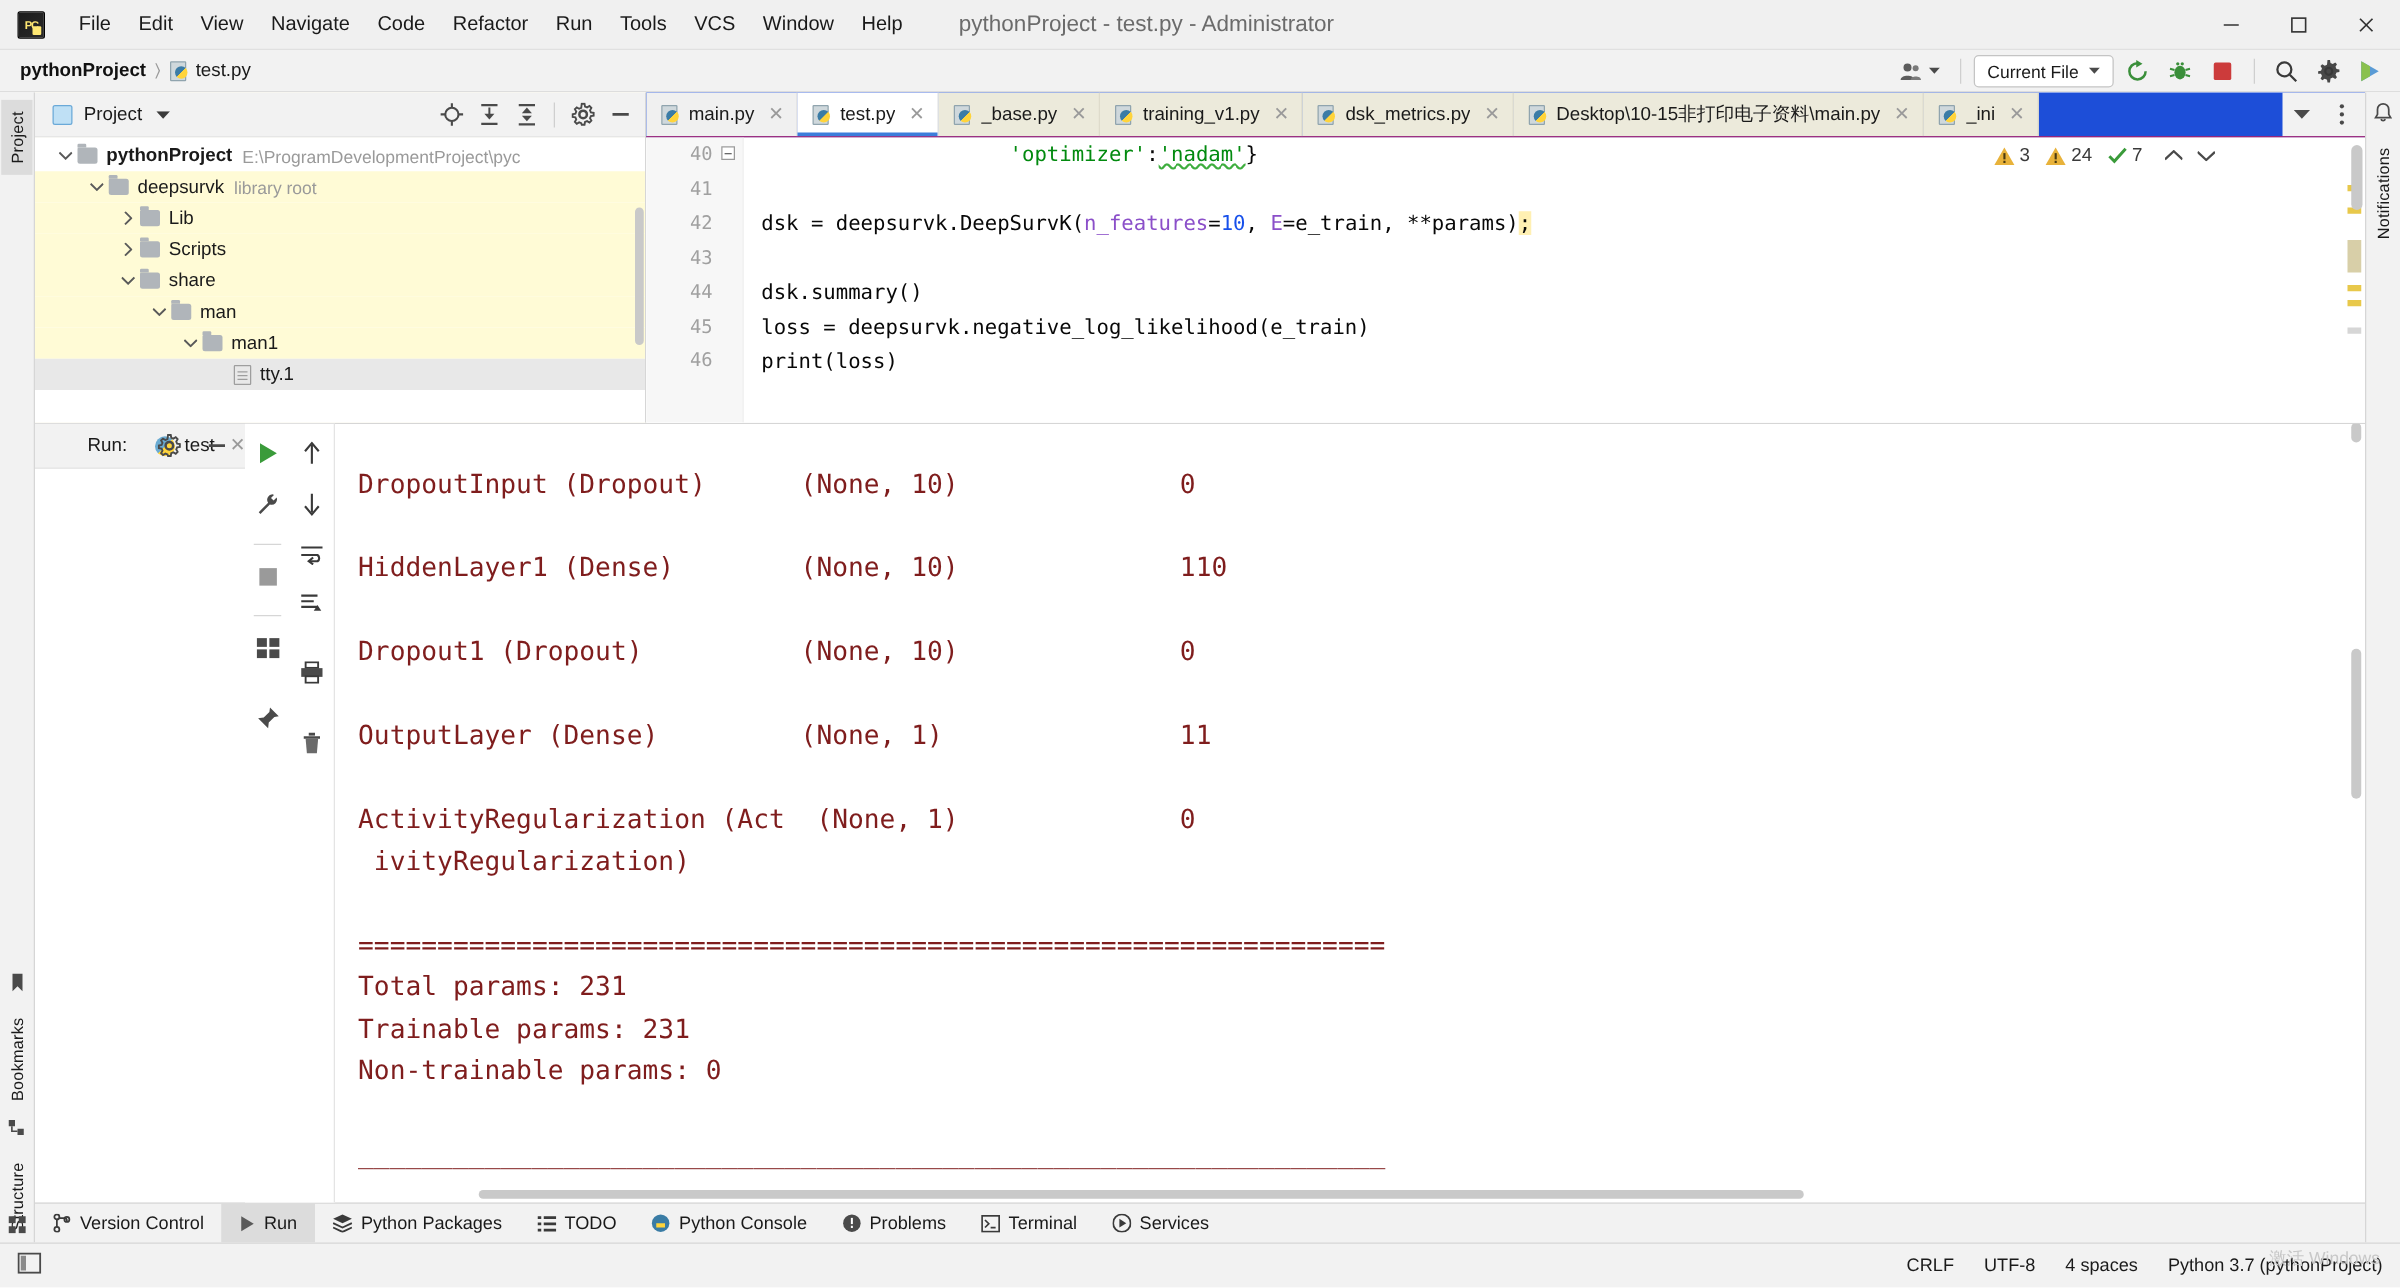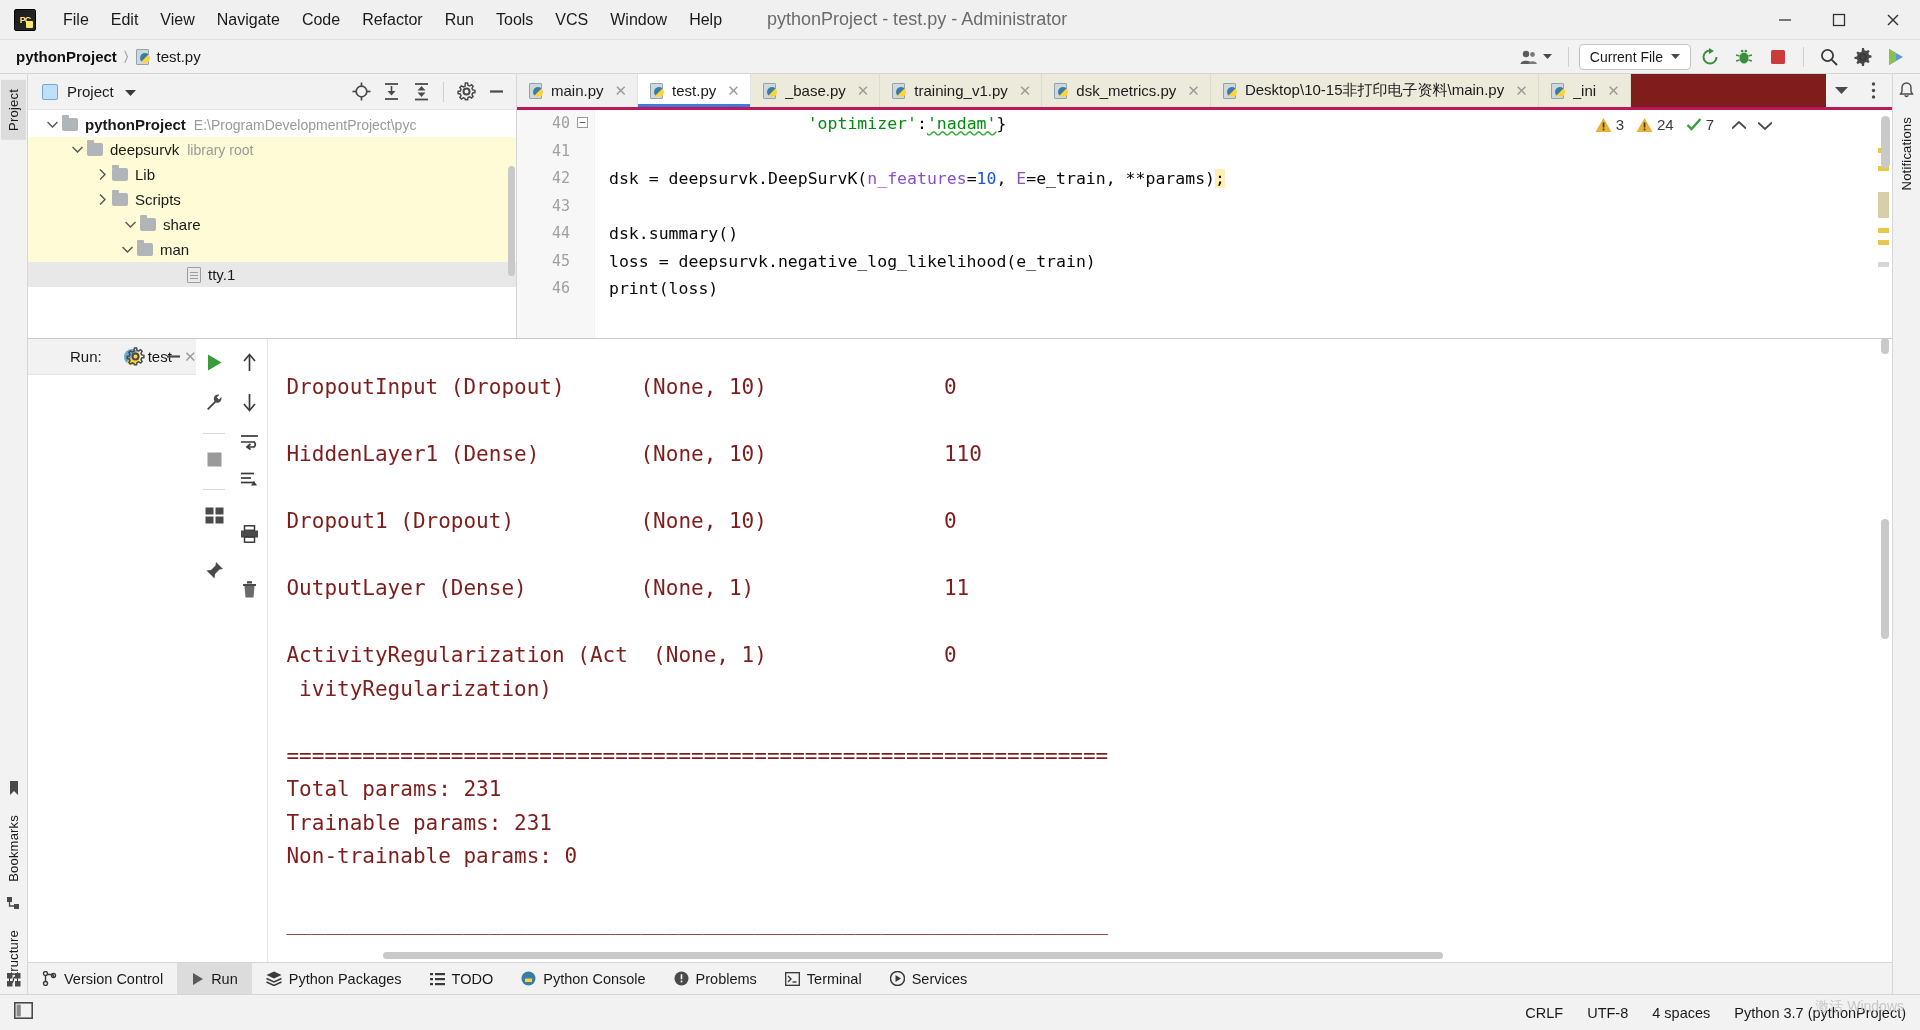--- a/index.html
+++ b/index.html
@@ -132,22 +132,22 @@
     background:#9e9e9e; box-shadow:0 3px 0 #9e9e9e, 0 6px 0 #9e9e9e;
   }
   .tree-scroll {
     position:absolute; right:1px; top:56px; width:7px; height:110px;
     background:#c9c9c9; border-radius:4px;
   }
 
   
   .editor { flex:1 1 auto; display:flex; flex-direction:column; min-width:0; background:#fff; position:relative;}
   .tabbar {
-    height:36px; flex:0 0 36px; background:#7f1d1d; display:flex; align-items:stretch;
-    border-bottom:3px solid #be185d; overflow:hidden; position:relative;
+    height:36px; flex:0 0 36px; background:#1d4ed8; display:flex; align-items:stretch;
+    border-bottom:1px solid #be185d; overflow:hidden; position:relative;
   }
   .etab {
     display:flex; align-items:center; gap:7px; padding:0 10px 0 12px; font-size:15px;
     color:#1a1a1a; background:#eceadb; border-right:1px solid #dedbcb; white-space:nowrap;
     position:relative; max-width:330px;
   }
   .etab.plain { background:#f0f0f0; border-right:1px solid #e0e0e0;}
   .etab.active { background:#ffffff; border-right:1px solid #e0e0e0;}
   .etab.active::after{
     content:""; position:absolute; left:0; right:0; bottom:0; height:3px; background:#3c7ddb;
@@ -475,37 +475,46 @@
               </div>
               <div class="trow hl" style="padding-left: 64px;">
                 <span class="twig">
                   <svg width="7" height="11" viewBox="0 0 7 11">
                     <path d="M1 0.5 L6 5.5 L1 10.5" fill="none" stroke="#5a5a5a" stroke-width="1.5"></path>
                   </svg>
                 </span>
                 <span class="folder"></span>
                 <span class="tname">Scripts</span>
               </div>
-              <div class="trow hl" style="padding-left: 92px;">
+              <div class="trow hl" style="padding-left: 64px;">
                 <span class="twig">
                   <svg width="11" height="7" viewBox="0 0 11 7">
                     <path d="M0.5 1 L5.5 6 L10.5 1" fill="none" stroke="#5a5a5a" stroke-width="1.5"></path>
                   </svg>
                 </span>
                 <span class="folder"></span>
                 <span class="tname">share</span>
               </div>
               <div class="trow hl" style="padding-left: 89px;">
                 <span class="twig">
                   <svg width="11" height="7" viewBox="0 0 11 7">
                     <path d="M0.5 1 L5.5 6 L10.5 1" fill="none" stroke="#5a5a5a" stroke-width="1.5"></path>
                   </svg>
                 </span>
                 <span class="folder"></span>
                 <span class="tname">man</span>
+              </div>
+              <div class="trow hl" style="padding-left: 114px;">
+                <span class="twig">
+                  <svg width="11" height="7" viewBox="0 0 11 7">
+                    <path d="M0.5 1 L5.5 6 L10.5 1" fill="none" stroke="#5a5a5a" stroke-width="1.5"></path>
+                  </svg>
+                </span>
+                <span class="folder"></span>
+                <span class="tname">man1</span>
               </div>
               <div class="trow sel" style="padding-left: 139px;">
                 <span class="twig"></span>
                 <span class="fileicon"></span>
                 <span class="tname">tty.1</span>
               </div>
               <div class="tree-scroll"></div>
             </div>
         </div>
 

